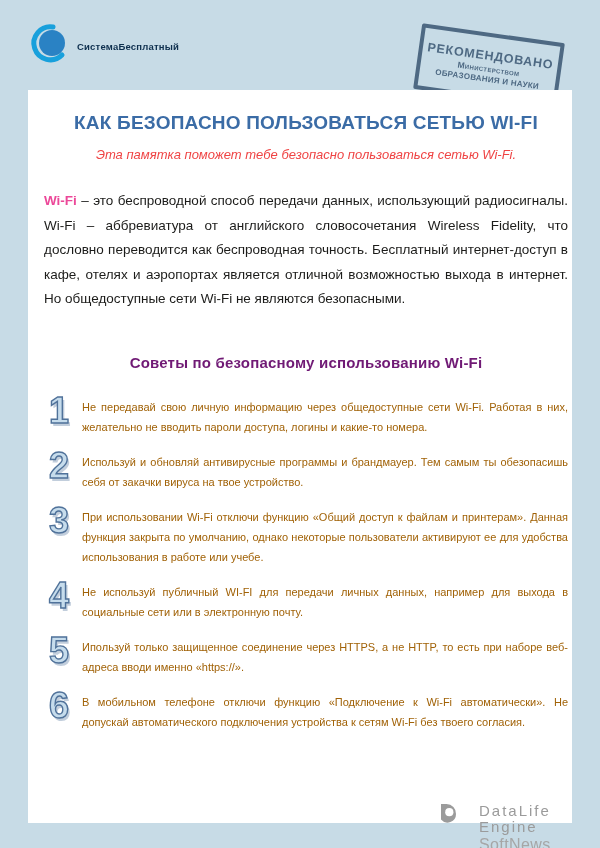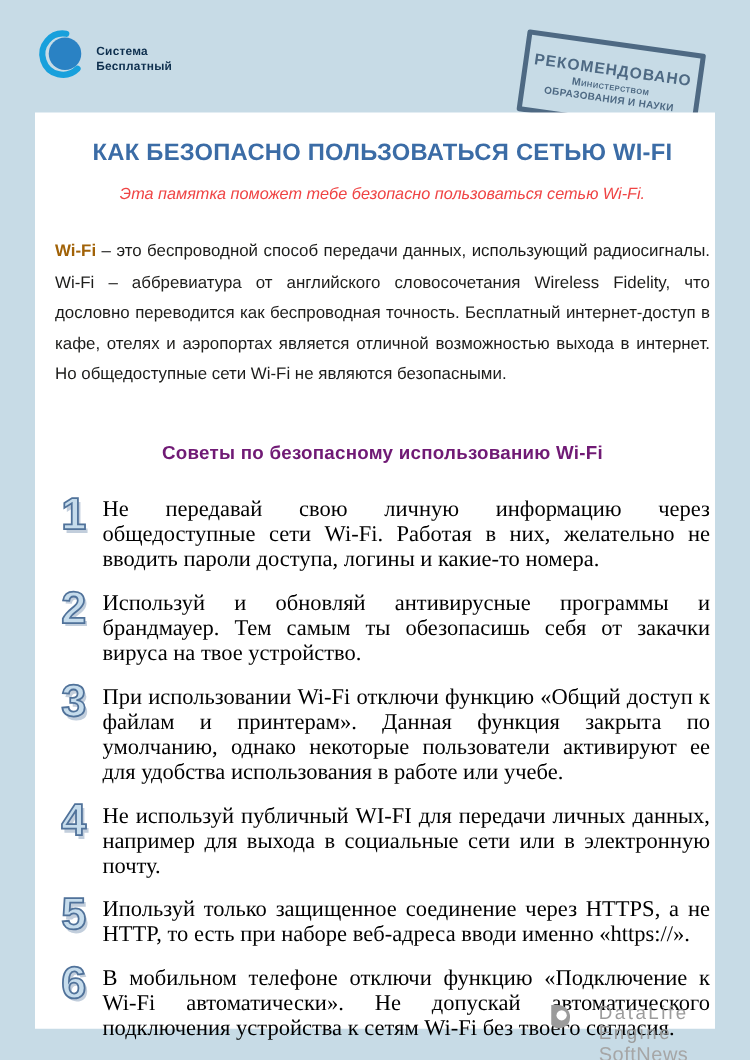--- a/index.html
+++ b/index.html
@@ -14,21 +14,21 @@
     background: #c7dbe6;
     overflow: hidden;
   }
 
   
   .brand {
     position: absolute; left: 28px; top: 22px;
     display: flex; align-items: center; gap: 7px;
   }
   .brand-text {
-    display: flex; flex-direction: column;
+    display: flex; flex-direction: row;
     font-size: 9.5px; font-weight: 700; line-height: 12px;
     color: #0e2f4e; letter-spacing: 0.2px;
   }
 
   
   .stamp {
     position: absolute; left: 417px; top: 33px;
     width: 136px; height: 58px;
     border: 4px solid #45617c;
     border-radius: 2px;
@@ -57,39 +57,39 @@
   }
   .subtitle {
     margin: 13px 0 0 0; text-align: center;
     font-size: 13px; font-style: italic; color: #ef4444;
   }
   .intro {
     margin: 27px 0 0 0;
     font-size: 13.5px; line-height: 24.5px;
     color: #1c1c1a; text-align: justify;
   }
-  .intro .lead { color: #a16207; font-weight: 800; }
+  .intro .lead { color: #ec4899; font-weight: 800; }
   .tips-heading {
     margin: 42px 0 0 0; text-align: center;
     font-size: 15px; font-weight: 800; color: #701a75; letter-spacing: 0.2px;
   }
   .tips { margin-top: 26px; display: flex; flex-direction: column; gap: 15px; }
   .tip { display: flex; align-items: flex-start; gap: 8px; }
   .tip-num {
     flex: 0 0 30px; text-align: center;
     font-size: 36px; font-weight: 800; line-height: 0.95;
     color: #c6dcec;
     -webkit-text-stroke: 1.4px #50729a;
     text-shadow: 2px 3px 0 rgba(80, 114, 154, 0.35);
     margin-top: -3px;
   }
   .tip-text {
     margin: 0; flex: 1;
-    font-size: 18px; line-height: 20px;
-    color: #000000; text-align: justify; font-family: Liberation Serif, serif;
+    font-size: 11px; line-height: 20px;
+    color: #a16207; text-align: justify;
   }
 
   
   .watermark {
     position: absolute; left: 438px; top: 803px;
     display: flex; align-items: flex-start; gap: 20px;
     color: #9b9b9b;
   }
   .wm-brand { font-size: 15px; letter-spacing: 2px; font-weight: 500; line-height: 16px; }
   .wm-sub   { font-size: 16px; color: #a6a6a6; letter-spacing: 0.4px; margin-top: 1px; }

